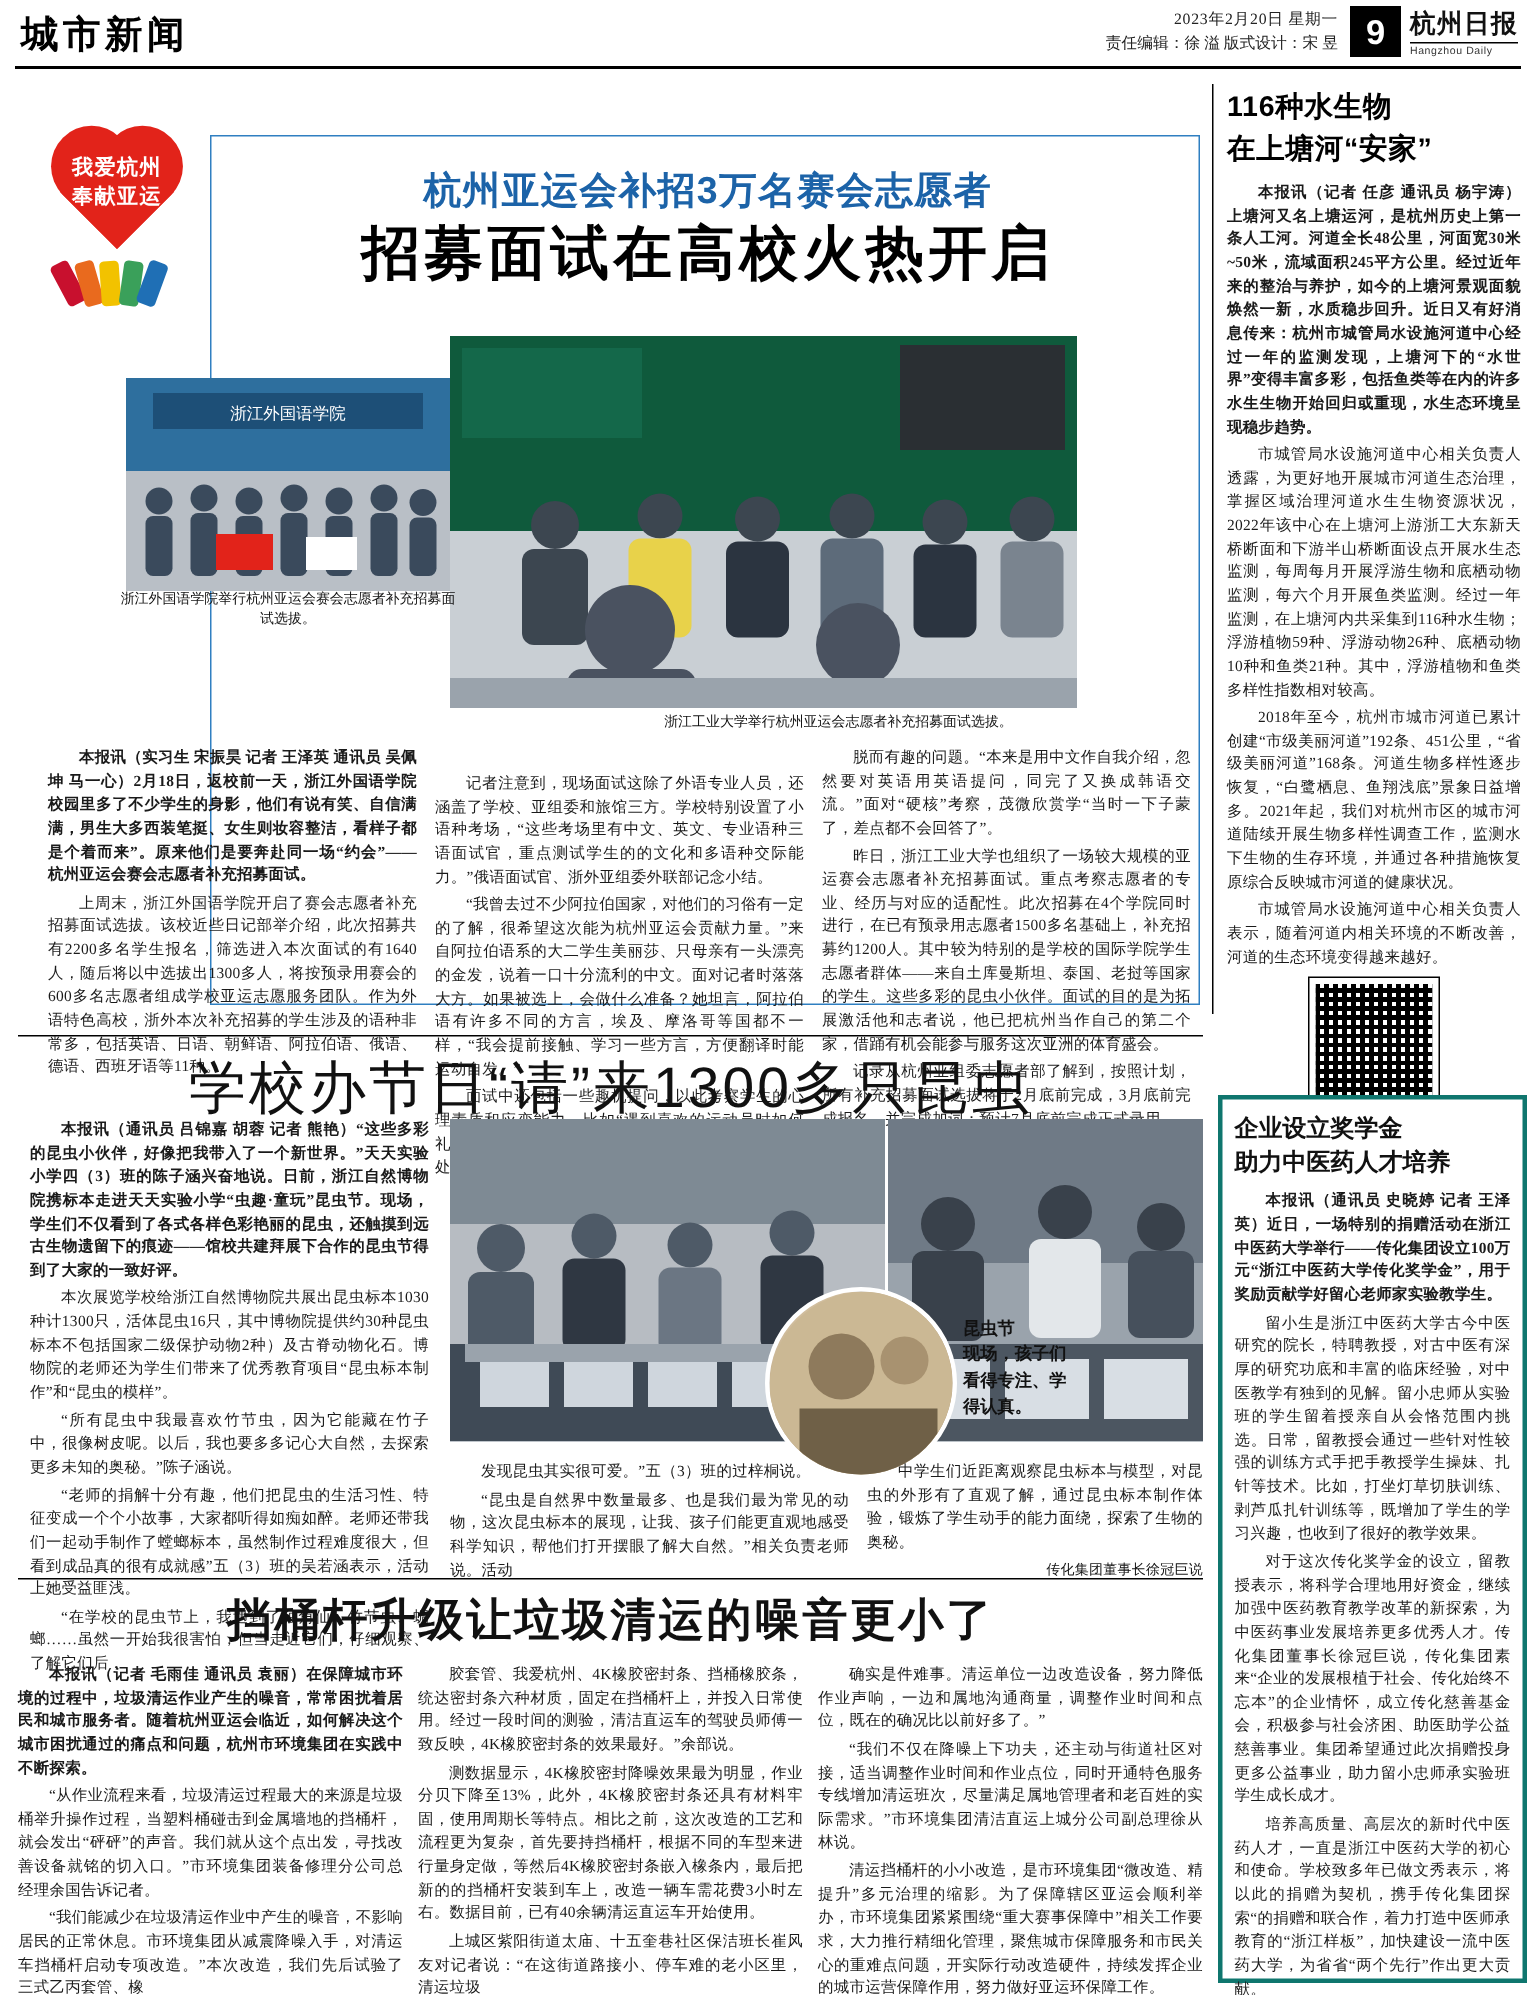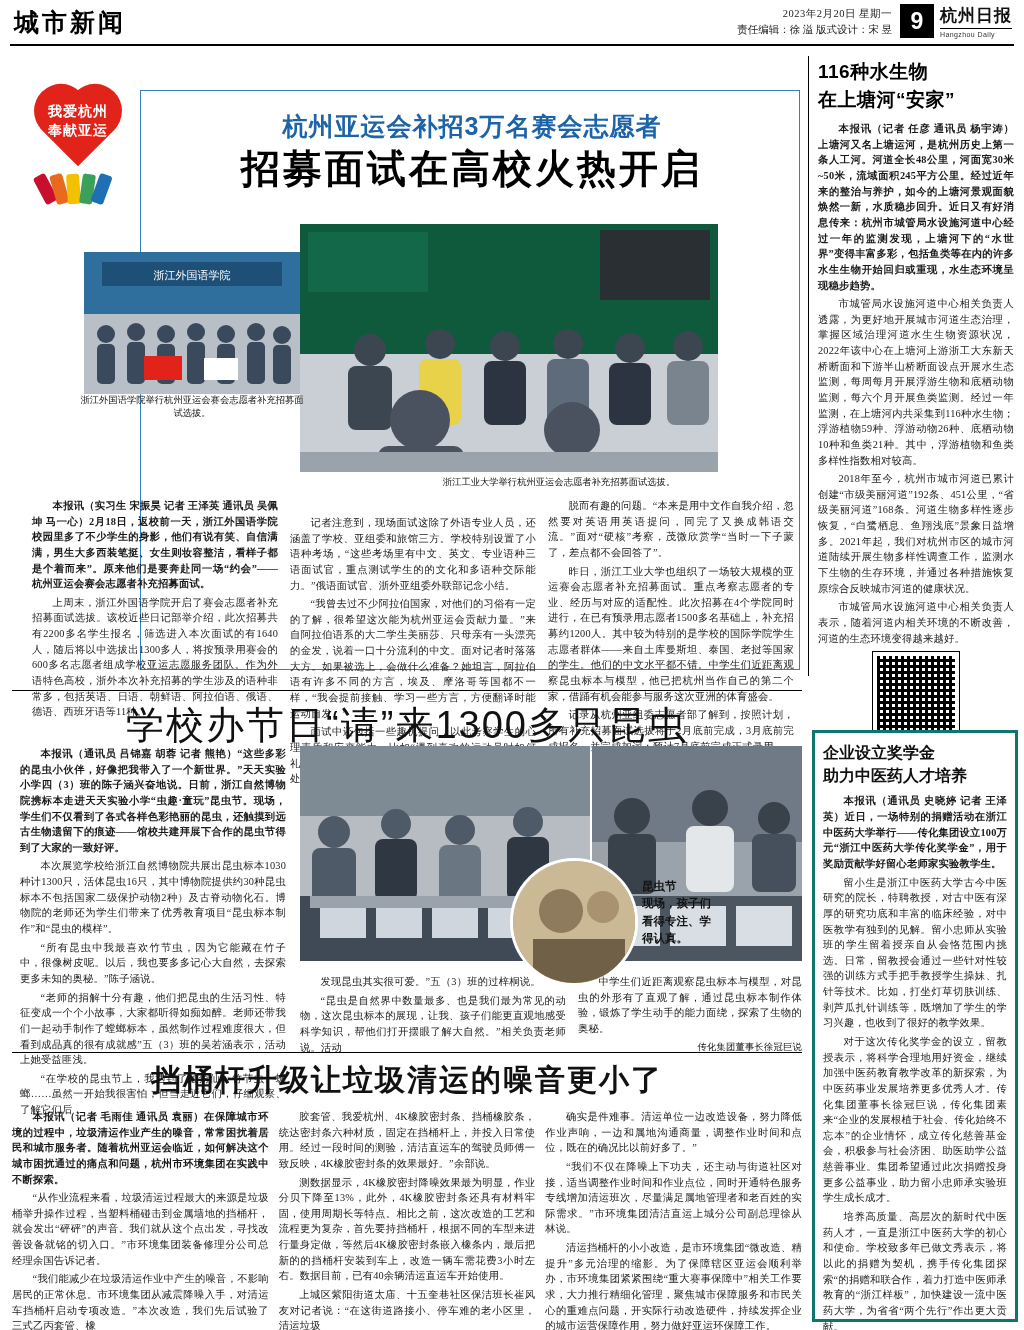--- a/index.html
+++ b/index.html
@@ -269,21 +269,21 @@
     <p class="lead">本报讯（实习生  宋振昊  记者  王泽英  通讯员  吴佩坤  马一心）2月18日，返校前一天，浙江外国语学院校园里多了不少学生的身影，他们有说有笑、自信满满，男生大多西装笔挺、女生则妆容整洁，看样子都是个着而来”。原来他们是要奔赴同一场“约会”——杭州亚运会赛会志愿者补充招募面试。</p>
     <p>上周末，浙江外国语学院开启了赛会志愿者补充招募面试选拔。该校近些日记部举介绍，此次招募共有2200多名学生报名，筛选进入本次面试的有1640人，随后将以中选拔出1300多人，将按预录用赛会的600多名志愿者组成学校亚运志愿服务团队。作为外语特色高校，浙外本次补充招募的学生涉及的语种非常多，包括英语、日语、朝鲜语、阿拉伯语、俄语、德语、西班牙语等11种。</p>
   </div>
   <div style="position:absolute; left:278px; top:424px; width:246px;margin-top:33px;" class="col-text">
     <p>记者注意到，现场面试这除了外语专业人员，还涵盖了学校、亚组委和旅馆三方。学校特别设置了小语种考场，“这些考场里有中文、英文、专业语种三语面试官，重点测试学生的的文化和多语种交际能力。”俄语面试官、浙外亚组委外联部记念小结。</p>
     <p>“我曾去过不少阿拉伯国家，对他们的习俗有一定的了解，很希望这次能为杭州亚运会贡献力量。”来自阿拉伯语系的大二学生美丽莎、只母亲有一头漂亮的金发，说着一口十分流利的中文。面对记者时落落大方。如果被选上，会做什么准备？她坦言，阿拉伯语有许多不同的方言，埃及、摩洛哥等国都不一样，“我会提前接触、学习一些方言，方便翻译时能运动自发。”</p>
     <p>面试中还包括一些趣机提问，以此考察学生的心理素质和应变能力。比如“遇到喜欢的运动员时如何礼貌接触”“有一位亲客要给你志愿者小费，你该如何处理”等就</p>
   </div>
   <div style="position:absolute; left:536px; top:440px; width:246px;" class="col-text">
     <p>脱而有趣的问题。“本来是用中文作自我介绍，忽然要对英语用英语提问，同完了又换成韩语交流。”面对“硬核”考察，茂微欣赏学“当时一下子蒙了，差点都不会回答了”。</p>
-    <p>昨日，浙江工业大学也组织了一场较大规模的亚运赛会志愿者补充招募面试。重点考察志愿者的专业、经历与对应的适配性。此次招募在4个学院同时进行，在已有预录用志愿者1500多名基础上，补充招募约1200人。其中较为特别的是学校的国际学院学生志愿者群体——来自土库曼斯坦、泰国、老挝等国家的学生。他们的中文水平都不错。中学生们近距离观察昆虫标本与模型，他已把杭州当作自己的第二个家，借踊有机会能参与服务这次亚洲的体育盛会。</p>
+    <p>昨日，浙江工业大学也组织了一场较大规模的亚运赛会志愿者补充招募面试。重点考察志愿者的专业、经历与对应的适配性。此次招募在4个学院同时进行，在已有预录用志愿者1500多名基础上，补充招募约1200人。其中较为特别的是学校的国际学院学生志愿者群体——来自土库曼斯坦、泰国、老挝等国家的学生。这些多彩的昆虫小伙伴。面试的目的是为拓展激活他和志者说，他已把杭州当作自己的第二个家，借踊有机会能参与服务这次亚洲的体育盛会。</p>
     <p>记录从杭州亚组委志愿者部了解到，按照计划，所有补充招募面试选拔将于2月底前完成，3月底前完成报名，并完成加词；预计7月底前完成正式录用。</p>
     <div class="credit">图片由杭州亚组委宣传部提供</div>
   </div>
 </div>
 
 <div class="rule-v" style="left:808px; top:56px; width:1px; height:620px;"></div>
 <div class="right-col">
   <div class="rc-title">
     <div>116种水生物</div>
     <div>在上塘河“安家”</div>

